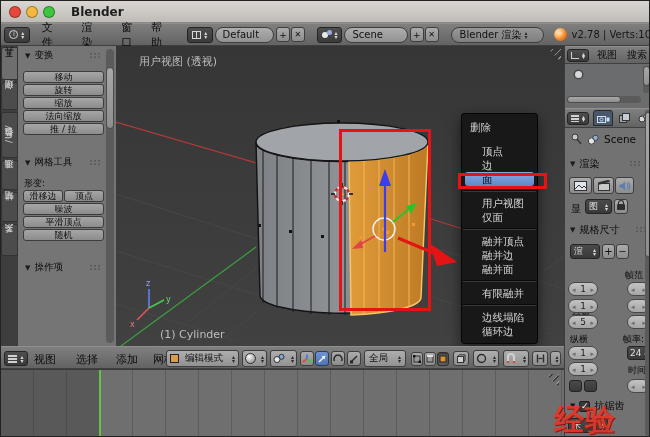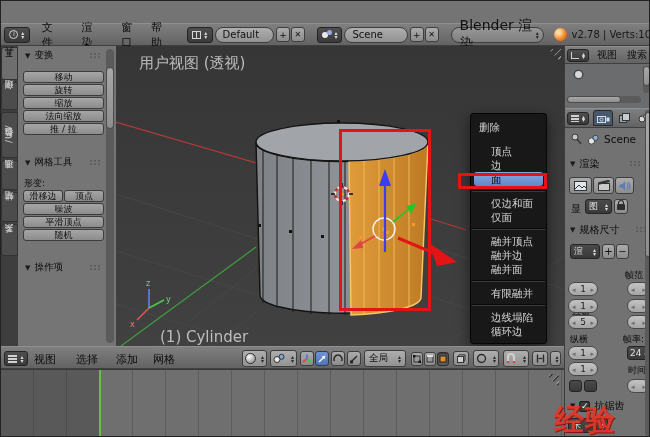--- a/index.html
+++ b/index.html
@@ -43,28 +43,28 @@
         background:radial-gradient(circle,#5c5c5c 34%,transparent 40%);background-size:4px 3.5px;}
   .tsb{position:absolute;height:12px;background:linear-gradient(#a6a6a6,#8c8c8c);
        border:1px solid #3d3d3d;border-radius:3px;color:#0c0c0c;font-size:9px;
        display:flex;align-items:center;justify-content:center;}
   .lbl{position:absolute;color:#0c0c0c;font-size:9px;}
   .scrtrack{background:#5b5b5b;border-radius:4px;}
   .scrthumb{background:linear-gradient(#a8a8a8,#8e8e8e);border:1px solid #4c4c4c;border-radius:4px;}
 
   
   #vp{left:115px;top:45px;width:448px;height:300px;background:linear-gradient(#363636,#414141);overflow:hidden;}
-  .vplabel{position:absolute;color:#bdbdbd;font-size:15px;}
+  .vplabel{position:absolute;color:#bdbdbd;font-size:11px;}
   .ann{position:absolute;border:3px solid #e41414;z-index:20;}
   .grip{position:absolute;width:13px;height:13px;z-index:6;
         background:repeating-linear-gradient(135deg,transparent 0 3px,#8f8f8f 3px 4px,#3a3a3a 4px 5.5px);
         clip-path:polygon(100% 0,100% 100%,0 0);}
 
   
-  #cmenu{position:absolute;left:354px;top:67px;width:77px;z-index:15;
+  #cmenu{position:absolute;left:345px;top:67px;width:77px;z-index:15;
          background:rgba(23,23,23,.97);border:1px solid #060606;border-radius:3px;
          box-shadow:0 5px 14px rgba(0,0,0,.55);padding:6px 0 5px 0;}
   #cmenu .ttl{height:14px;line-height:14px;padding-left:8px;color:#c9c9c9;font-size:10.5px;margin-bottom:10px;}
   .cmi{height:14px;line-height:14px;padding-left:20px;color:#d6d6d6;font-size:10.5px;cursor:default;}
   .cmi.hl{background:linear-gradient(#87aae2,#5f87c9);border-radius:3px;color:#0b0b0b;
           margin:0 3px;padding-left:17px;}
   .csep{height:0;border-top:1px solid #0a0a0a;border-bottom:1px solid #383838;margin:4px 1px;}
 
   
   #rp{left:563px;top:45px;width:87px;height:392px;background:#727272;z-index:4;border-left:1px solid #3c3c3c;}
@@ -85,20 +85,26 @@
           background:repeating-linear-gradient(90deg,transparent 0 32px,rgba(42,42,42,.28) 32px 33px);}
   #watermark{left:553px;top:399px;z-index:40;font-size:30px;font-weight:900;color:#e2382a;
              letter-spacing:1px;opacity:.92;text-shadow:1px 1px 0 #8e120c;}
   svg text{font-family:"DejaVu Sans","Liberation Sans",sans-serif;}
 </style>
 </head>
 <body>
 
 <div id="win">
 
+  <div id="titlebar" class="abs flex">
+    <span class="tl" style="margin-left:8px;background:#e8473c;"></span>
+    <span class="tl" style="margin-left:5px;background:#f3b83e;"></span>
+    <span class="tl" style="margin-left:5px;background:#3ec43e;"></span>
+    <span id="wintitle" style="margin-left:16px;">Blender</span>
+  </div>
 
   <div class="abs hdr flex" style="left:0;top:22px;width:650px;height:23px;">
     <div class="ebtn" style="margin-left:3px;width:26px;height:16px;">
       <span style="width:9px;height:9px;border:1px solid #cfcfcf;border-radius:50%;color:#cfcfcf;font-size:7px;line-height:7px;text-align:center;">i</span>
       <span class="ud udw"></span>
     </div>
     <span class="menutxt" style="margin-left:12px;">文件</span>
     <span class="menutxt" style="margin-left:18px;">渲染</span>
     <span class="menutxt" style="margin-left:18px;">窗口</span>
     <span class="menutxt" style="margin-left:8px;">帮助</span>
@@ -119,21 +125,21 @@
         <span style="position:absolute;left:5px;top:0;width:5px;height:5px;border-radius:50%;background:#9ad;"></span>
       </span>
       <span class="ud udw"></span>
     </div>
     <div class="pl flex" style="margin-left:2px;width:64px;height:16px;padding-left:7px;font-size:10px;">
       <span>Scene</span>
     </div>
     <div class="bl" style="margin-left:2px;width:14px;height:15px;font-size:9px;">+</div>
     <div class="bl" style="margin-left:1px;width:14px;height:15px;font-size:8px;">✕</div>
 
-    <div class="pl flex" style="margin-left:12px;width:94px;height:16px;padding:0 4px 0 8px;font-size:14px;background:linear-gradient(#979797,#7f7f7f);">
+    <div class="pl flex" style="margin-left:12px;width:94px;height:16px;padding:0 4px 0 8px;font-size:10px;background:linear-gradient(#979797,#7f7f7f);">
       <span>Blender 渲染</span>
       <span class="ud"></span>
     </div>
 
     <span style="margin-left:10px;width:13px;height:13px;border-radius:50%;background:radial-gradient(circle at 35% 35%,#ffd9a0 15%,#f07c1e 60%,#c05a10);display:inline-block;"></span>
     <span style="margin-left:5px;color:#161616;font-size:10px;white-space:nowrap;">v2.78 | Verts:10</span>
   </div>
 
   <div id="shelf" class="abs">
     <div id="tabstrip" class="abs">
@@ -282,21 +288,21 @@
       <polygon points="341,216 313,197 321,220" fill="#e41414"></polygon>
     </svg>
 
     
     <div id="cmenu">
       <div class="ttl">删除</div>
       <div class="cmi">顶点</div>
       <div class="cmi">边</div>
       <div class="cmi hl">面</div>
       <div class="csep"></div>
-      <div class="cmi">仅边和面</div>
+      <div class="cmi">用户视图</div>
       <div class="cmi">仅面</div>
       <div class="csep"></div>
       <div class="cmi">融并顶点</div>
       <div class="cmi">融并边</div>
       <div class="cmi">融并面</div>
       <div class="csep"></div>
       <div class="cmi">有限融并</div>
       <div class="csep"></div>
       <div class="cmi">边线塌陷</div>
       <div class="cmi">循环边</div>
@@ -486,20 +492,25 @@
   <div id="v3h" class="abs hdr">
     <div class="ebtn abs" style="left:3px;top:4px;width:24px;height:15px;">
       <span style="width:9px;height:8px;background:linear-gradient(#d0d0d0 2px,transparent 2px 3px,#d0d0d0 3px 5px,transparent 5px 6px,#d0d0d0 6px);"></span>
       <span class="ud udw"></span>
     </div>
     <span class="menutxt abs" style="left:33px;top:5px;">视图</span>
     <span class="menutxt abs" style="left:75px;top:5px;">选择</span>
     <span class="menutxt abs" style="left:115px;top:5px;">添加</span>
     <span class="menutxt abs" style="left:152px;top:5px;">网格</span>
 
+    <div class="pl abs flex" style="left:165px;top:3px;width:73px;height:17px;padding:0 3px;justify-content:space-between;border-radius:3px;">
+      <span style="width:9px;height:9px;background:#dc9a4c;border:1px solid #222;display:inline-block;"></span>
+      <span style="font-size:9.5px;">编辑模式</span>
+      <span class="ud"></span>
+    </div>
 
     <div class="pl abs flex" style="left:241px;top:3px;width:25px;height:17px;padding:0 2px;justify-content:space-between;border-radius:3px;">
       <span style="width:11px;height:11px;border-radius:50%;background:radial-gradient(circle at 35% 30%,#ffffff,#9a9a9a 75%);border:1px solid #333;display:inline-block;"></span>
       <span class="ud"></span>
     </div>
 
     <div class="pl abs flex" style="left:269px;top:3px;width:27px;height:17px;padding:0 2px;justify-content:space-between;border-radius:3px;">
       <svg width="12" height="11">
         <circle cx="4" cy="6.5" r="3" fill="#e8e8e8" stroke="#333"></circle>
         <circle cx="8.5" cy="3.8" r="2.5" fill="#7fa8d8" stroke="#333"></circle>

